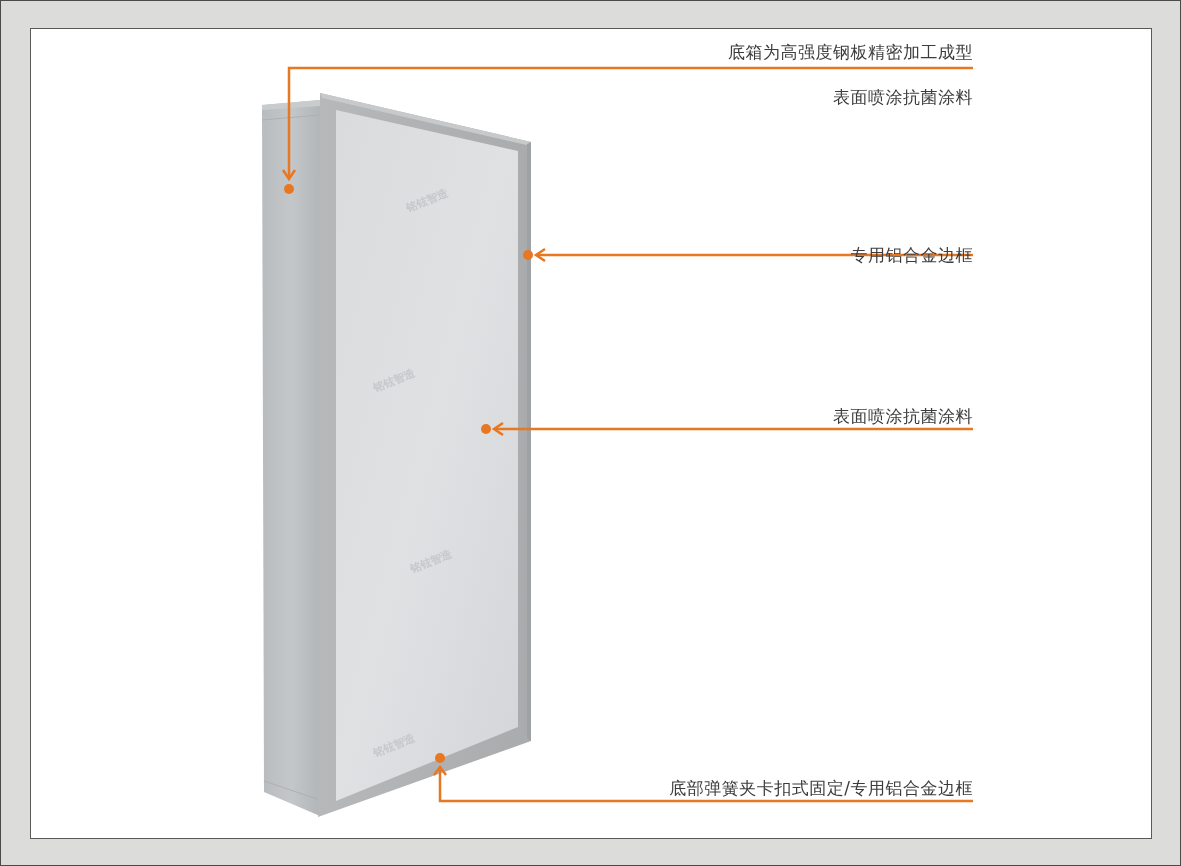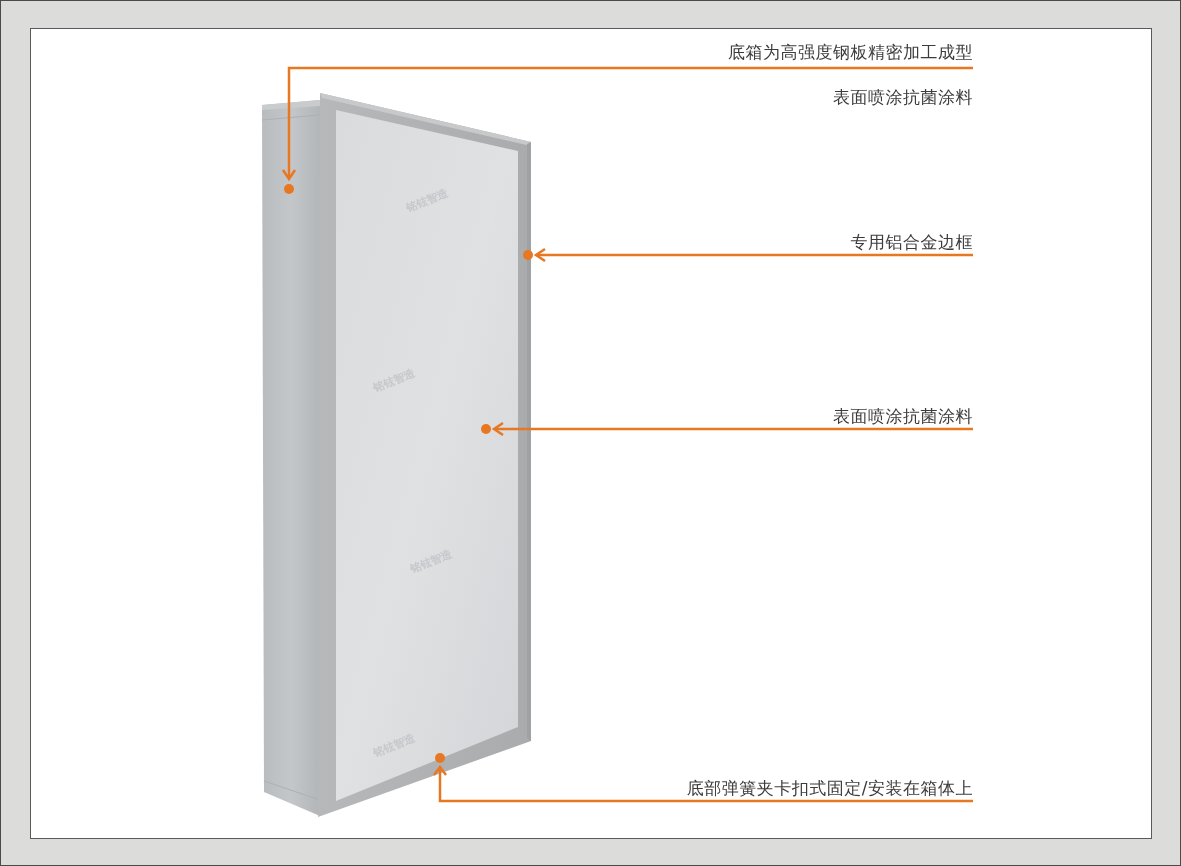--- a/index.html
+++ b/index.html
@@ -90,15 +90,15 @@
 
   <g stroke="#e87722" stroke-width="2.5" fill="none">
     <polyline points="973,801 440,801 440,768"></polyline>
     <polyline points="434,775 440,767 446,775"></polyline>
   </g>
   <circle cx="440" cy="758" r="5" fill="#e87722"></circle>
 </svg>
 
 <div class="label" style="top:42px;">底箱为高强度钢板精密加工成型</div>
 <div class="label" style="top:87px;">表面喷涂抗菌涂料</div>
-<div class="label" style="top:232px;text-align:center;">专用铝合金边框</div>
+<div class="label" style="top:245px;text-align:center;">专用铝合金边框</div>
 <div class="label" style="top:406px;">表面喷涂抗菌涂料</div>
-<div class="label" style="top:778px;">底部弹簧夹卡扣式固定/安装在箱体上</div>
+<div class="label" style="top:778px;">底部弹簧夹卡扣式固定/专用铝合金边框</div>
 
 </body></html>

